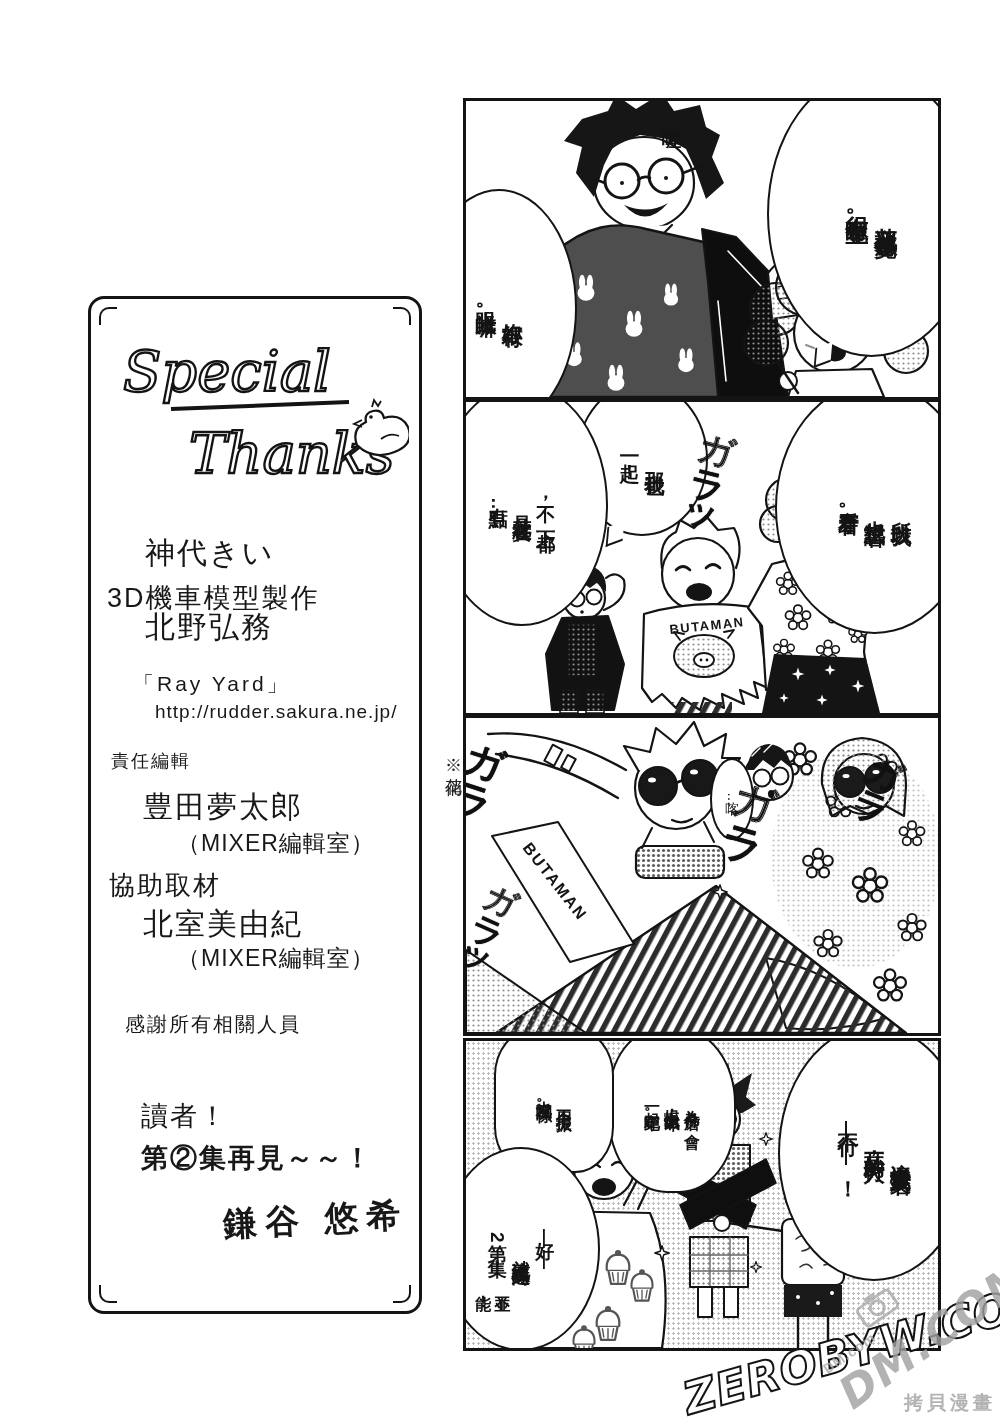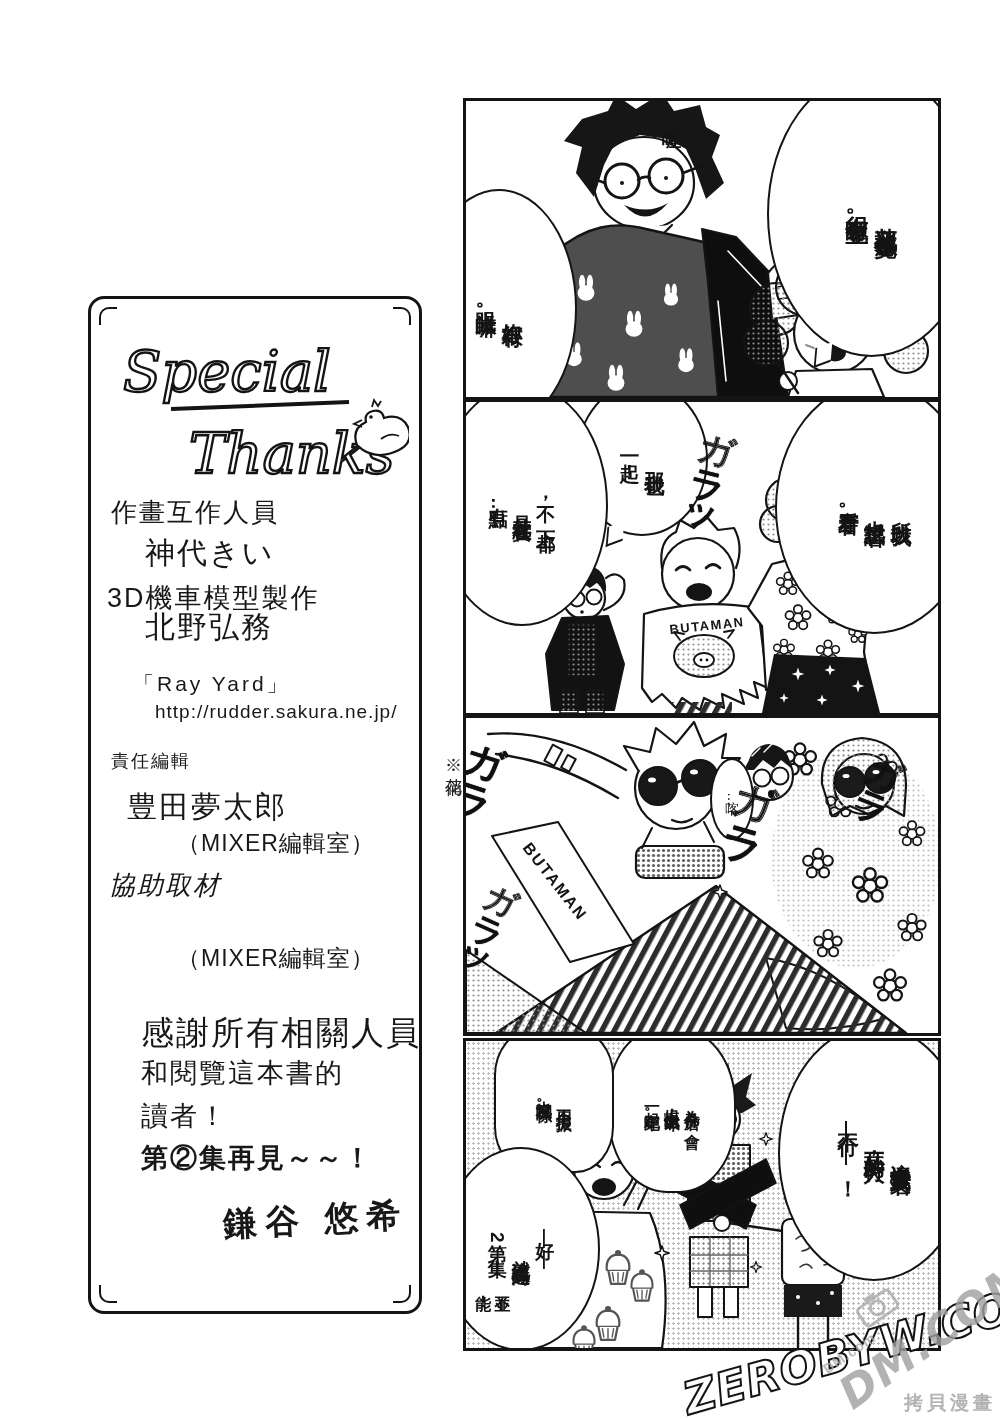--- a/index.html
+++ b/index.html
@@ -94,33 +94,32 @@
       <text x="80" y="148" font-size="56" font-style="italic" font-family="DejaVu Serif, serif" fill="#fff" stroke="#141414" stroke-width="2.4">Thanks</text>
       <g>
         <path d="M248,120 q-6,-16 9,-23 q-2,-9 7,-11 q9,-2 11,7 q17,-5 24,9 q6,15 -9,23 q-20,10 -36,0 z" fill="#fff" stroke="#141414" stroke-width="2.2"></path>
         <circle cx="262" cy="92" r="1.8" fill="#141414"></circle>
         <path d="M253,95 l-8,4 l8,3" fill="none" stroke="#141414" stroke-width="1.8"></path>
         <path d="M263,82 l2,-7 l4,6 l3,-5" fill="none" stroke="#141414" stroke-width="1.8"></path>
         <path d="M272,114 q9,-7 18,-3" fill="none" stroke="#141414" stroke-width="1.8"></path>
       </g>
     </svg>
 
-    <div class="cred-line" style="left:20px;top:196px;font-size:26px;">作畫互作人員</div>
     <div class="cred-line" style="left:54px;top:234px;font-size:30px;text-align:center;">神代きい</div>
     <div class="cred-line" style="left:16px;top:281px;font-size:27px;">3D機車模型製作</div>
     <div class="cred-line" style="left:54px;top:308px;font-size:30px;">北野弘務</div>
     <div class="cred-line" style="left:42px;top:371px;font-size:21px;letter-spacing:3px;">「Ray Yard」</div>
     <div class="cred-line" style="left:64px;top:402px;font-size:19px;letter-spacing:1px;text-align:center;">http://rudder.sakura.ne.jp/</div>
     <div class="cred-line" style="left:20px;top:450px;font-size:18px;">責任編輯</div>
-    <div class="cred-line" style="left:36px;top:488px;font-size:30px;">豊田夢太郎</div>
+    <div class="cred-line" style="left:52px;top:488px;font-size:30px;">豊田夢太郎</div>
     <div class="cred-line" style="left:86px;top:529px;font-size:23px;letter-spacing:1px;">（MIXER編輯室）</div>
-    <div class="cred-line" style="left:18px;top:569px;font-size:26px;font-style:italic;">協助取材</div>
+    <div class="cred-line" style="left:18px;top:569px;font-size:26px;">協助取材</div>
+    <div class="cred-line" style="left:52px;top:605px;font-size:30px;">北室美由紀</div>
     <div class="cred-line" style="left:86px;top:644px;font-size:23px;letter-spacing:1px;">（MIXER編輯室）</div>
-    <div class="cred-line" style="left:50px;top:712px;font-size:33px;">感謝所有相關人員</div>
-    <div class="cred-line" style="left:50px;top:756px;font-size:27px;">和閱覽這本書的</div>
+    <div class="cred-line" style="left:34px;top:712px;font-size:20px;">感謝所有相關人員</div>
     <div class="cred-line" style="left:50px;top:799px;font-size:27px;">讀者！</div>
     <div class="cred-line" style="left:50px;top:841px;font-size:27px;font-weight:bold;">第②集再見～～！</div>
     <div class="cred-line sig" style="left:132px;top:898px;font-size:34px;">鎌谷 悠希</div>
   </div>
 
   
   <div class="panel" style="top:98px;height:296px;">
     <svg class="art" width="472" height="296" viewBox="0 0 472 296" stroke-linecap="round" stroke-linejoin="round">
 
       <ellipse cx="178" cy="82" rx="50" ry="46" fill="#fff" stroke="#141414" stroke-width="2.2"></ellipse>

